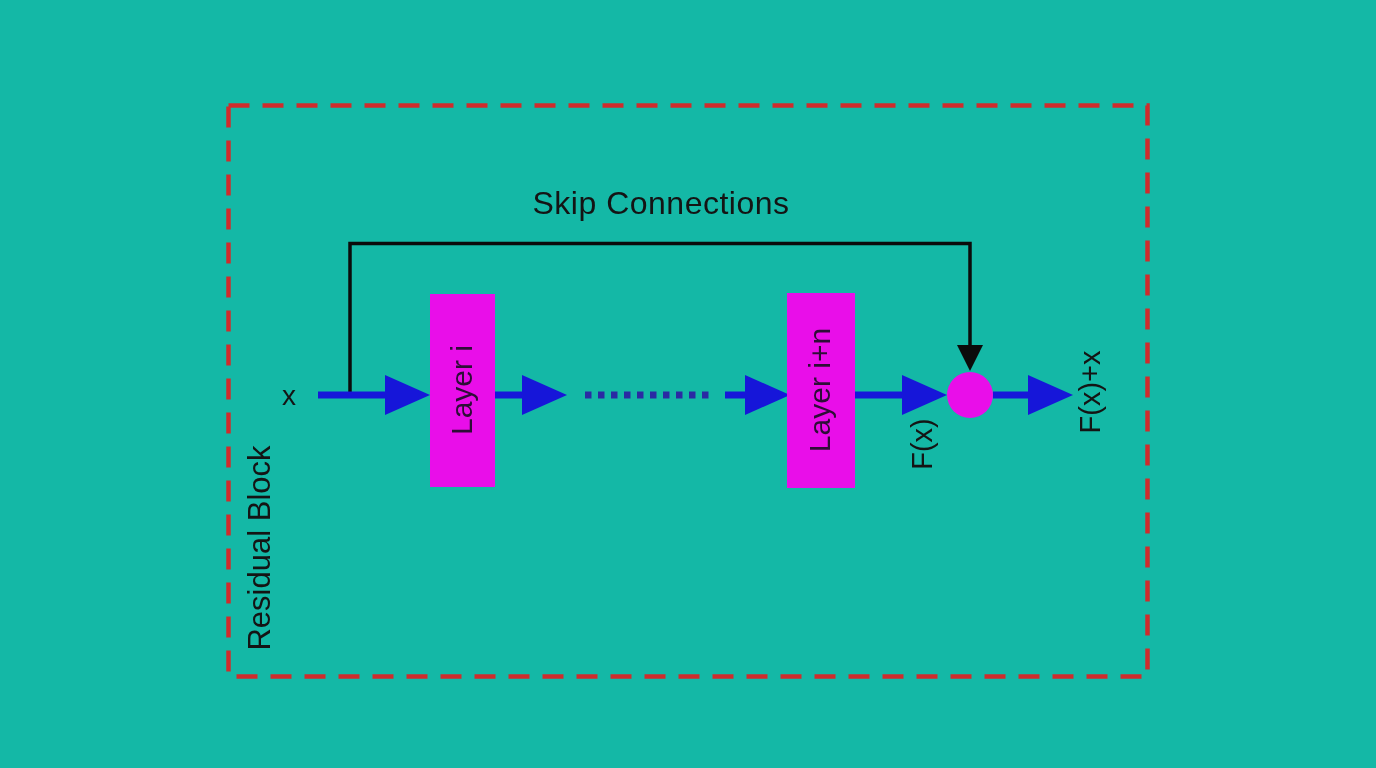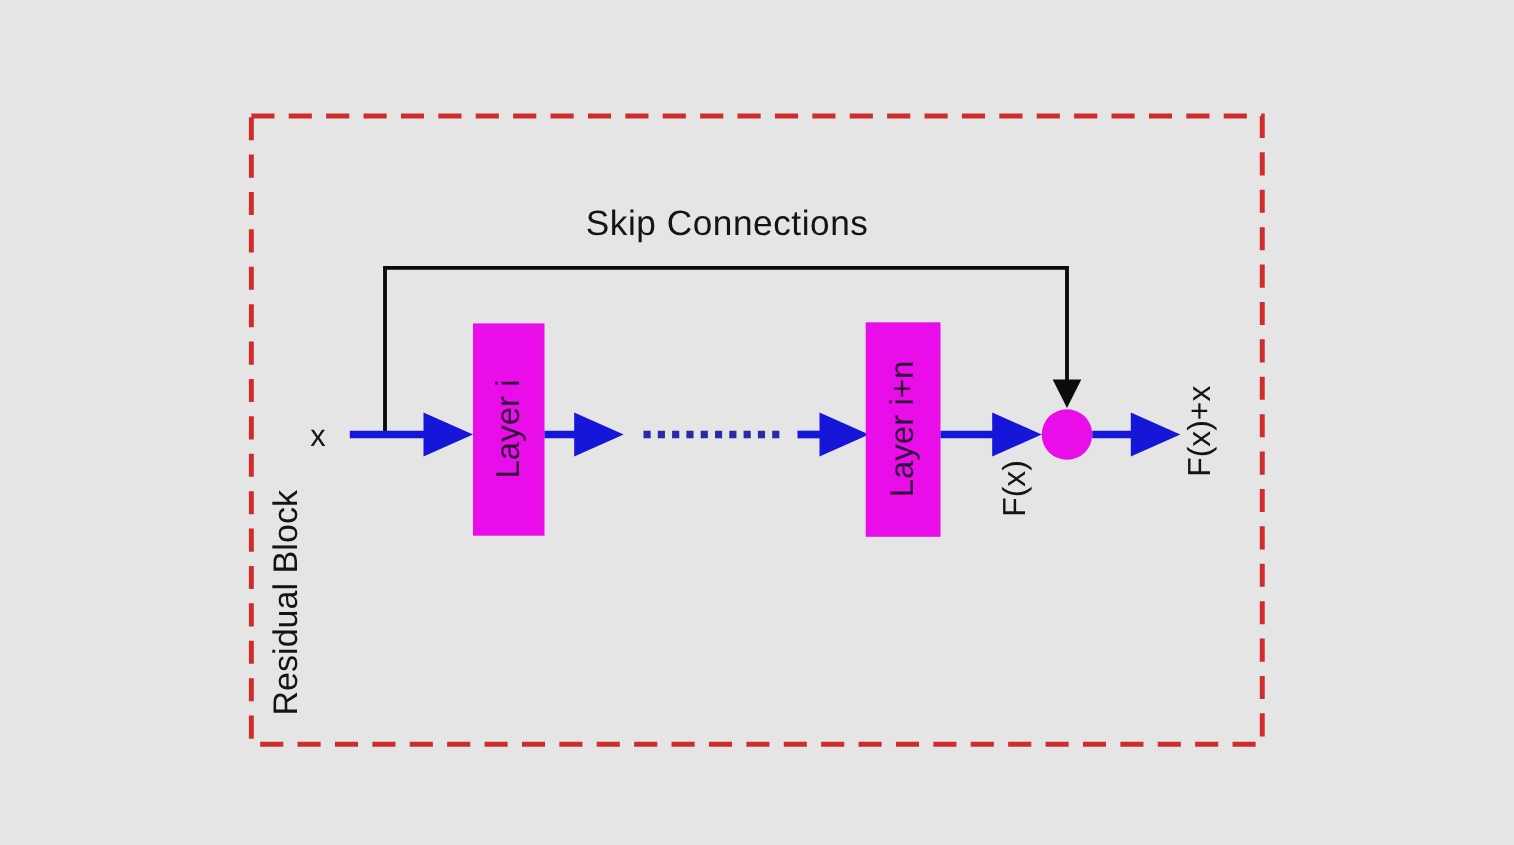--- a/index.html
+++ b/index.html
@@ -5,21 +5,21 @@
   html, body {
     margin: 0;
     padding: 0;
     background: #ffffff;
     font-family: "Liberation Sans", sans-serif;
   }
   .stage {
     position: relative;
     width: 1376px;
     height: 768px;
-    background: #e5e5e5;
+    background: #14b8a6;
     overflow: hidden;
   }
   .stage svg {
     position: absolute;
     left: 0;
     top: 0;
   }
   text {
     font-family: "Liberation Sans", sans-serif;
     fill: #141414;

